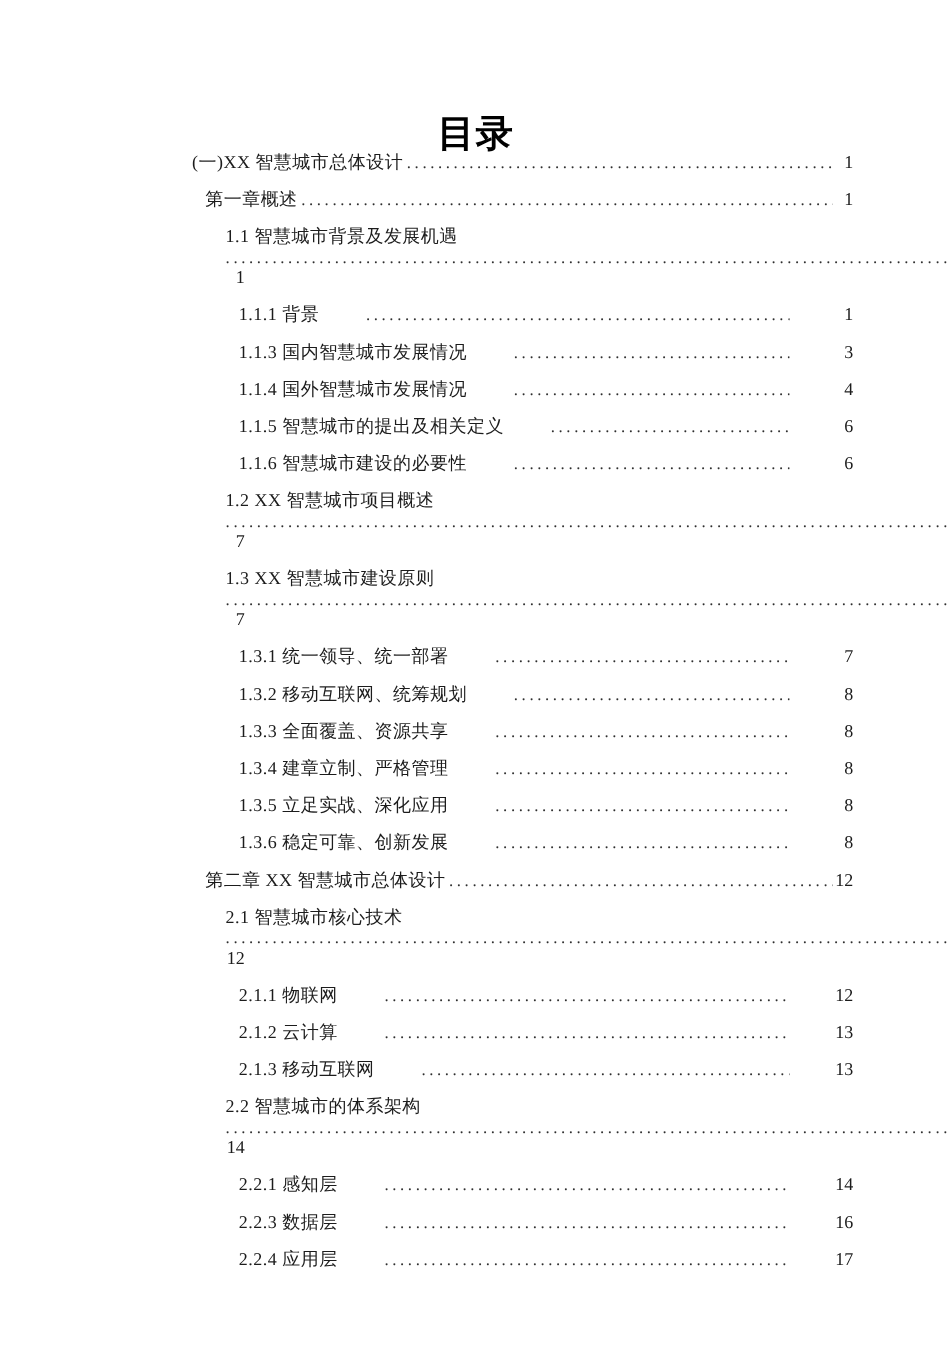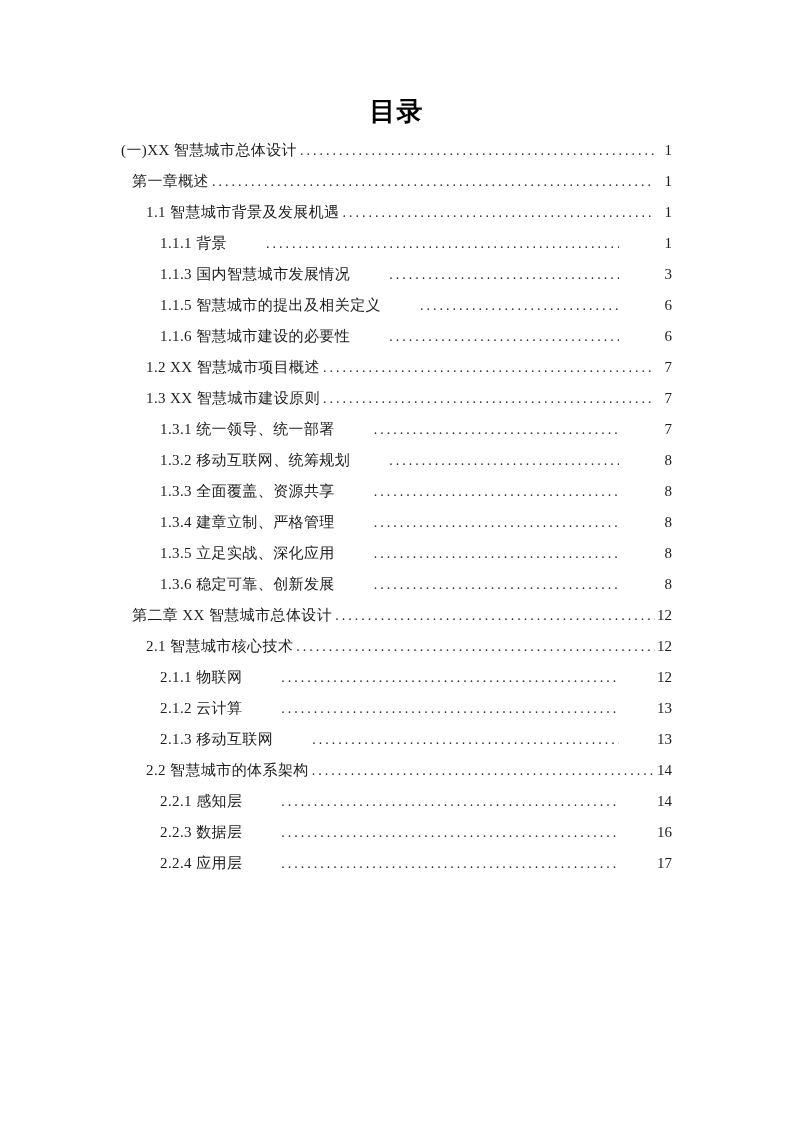--- a/index.html
+++ b/index.html
@@ -9,39 +9,39 @@
     height: 1122px;
     background: #ffffff;
     box-sizing: border-box;
     padding: 96px 121px 0 121px;
     font-family: "Liberation Serif", "DejaVu Serif", serif;
     color: #1c1c1c;
     overflow: hidden;
   }
   .doc-title {
     text-align: center;
-    font-size: 26px;
+    font-size: 31px;
     font-weight: 700;
     color: #000000;
     letter-spacing: 1px;
     line-height: 32px;
-    margin: 0 0 14px 0;
+    margin: 0 0 0 0;
   }
-  .toc-list { width: 100%; }
+  .toc-list { width: 100%; margin-left: 39px; }
   .toc-row {
     display: flex;
     align-items: baseline;
     font-size: 15px;
     line-height: 17px;
     margin-bottom: 14px;
     cursor: pointer;
   }
   .toc-row.lv0 { padding-left: 0; }
   .toc-row.lv1 { padding-left: 11px; }
-  .toc-row.lv2 { padding-left: 25px; }
+  .toc-row.lv2 { padding-left: 25px; flex-direction: column; }
   .toc-row.lv3 { padding-left: 39px; gap: 36px; }
   .toc-label {
     white-space: nowrap;
     letter-spacing: 0.4px;
     color: #1c1c1c;
   }
   .toc-dots {
     flex: 1 1 auto;
     overflow: hidden;
     white-space: nowrap;
@@ -84,20 +84,25 @@
       </div>
       <div class="toc-row lv3">
         <span class="toc-label">1.1.1 背景</span>
         <span class="toc-dots"></span>
         <span class="toc-page">1</span>
       </div>
       <div class="toc-row lv3">
         <span class="toc-label">1.1.3 国内智慧城市发展情况</span>
         <span class="toc-dots"></span>
         <span class="toc-page">3</span>
+      </div>
+      <div class="toc-row lv3">
+        <span class="toc-label">1.1.4 国外智慧城市发展情况</span>
+        <span class="toc-dots"></span>
+        <span class="toc-page">4</span>
       </div>
       <div class="toc-row lv3">
         <span class="toc-label">1.1.5 智慧城市的提出及相关定义</span>
         <span class="toc-dots"></span>
         <span class="toc-page">6</span>
       </div>
       <div class="toc-row lv3">
         <span class="toc-label">1.1.6 智慧城市建设的必要性</span>
         <span class="toc-dots"></span>
         <span class="toc-page">6</span>

